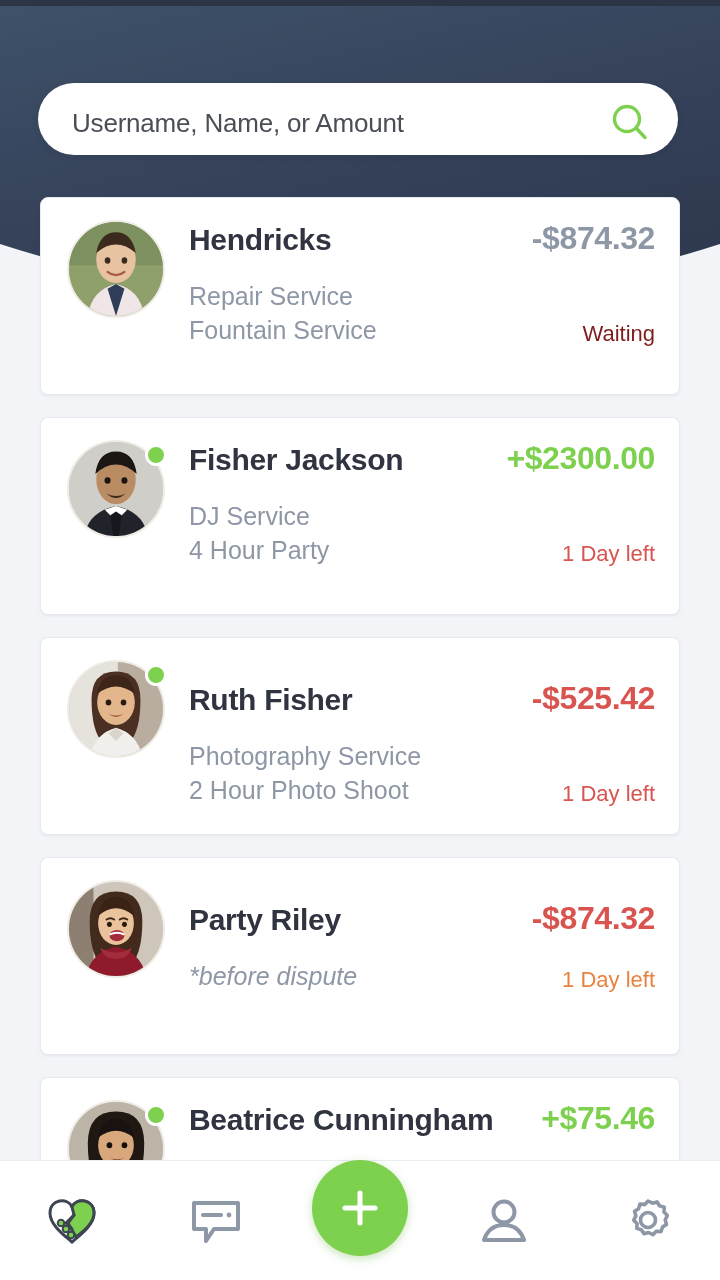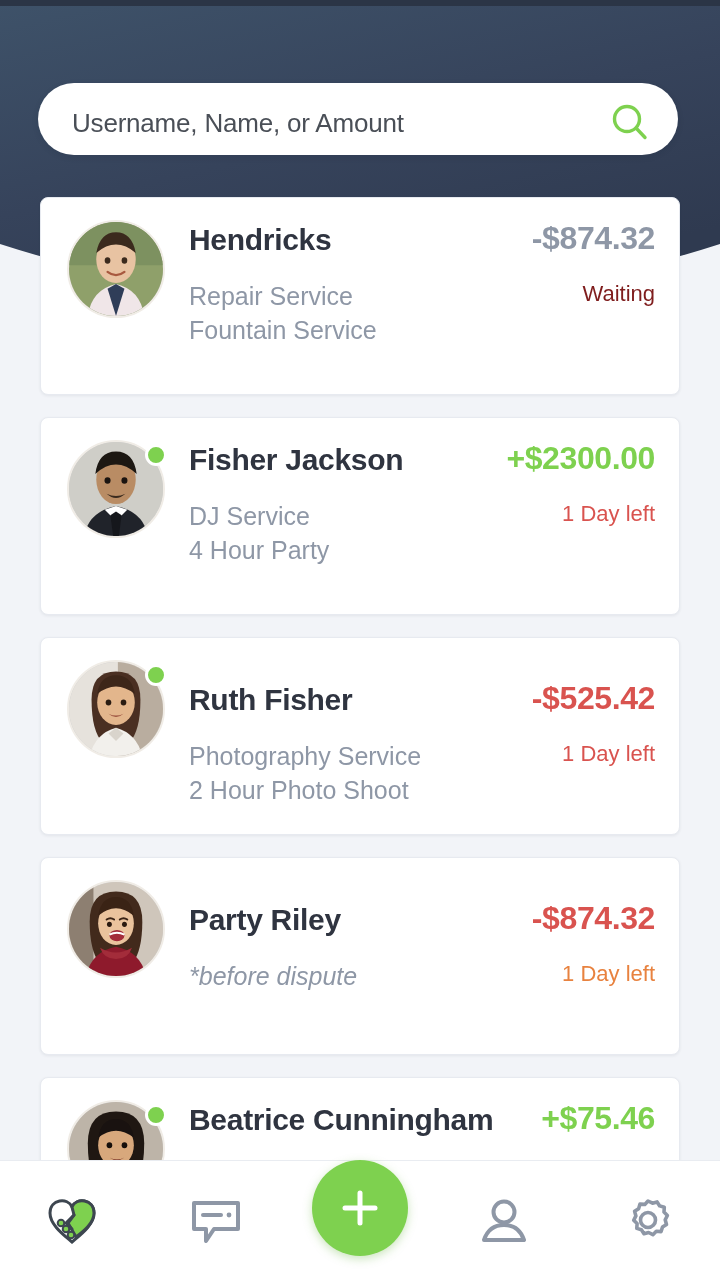--- a/index.html
+++ b/index.html
@@ -133,21 +133,21 @@
     font-weight: bold;
     white-space: nowrap;
     letter-spacing: -0.4px;
   }
   .amount.neutral { color: #8e97a6; }
   .amount.negative { color: #d9534f; margin-top: 20px; }
   .amount.positive { color: #7ed14f; }
 
   .row-secondary {
     display: flex;
-    align-items: flex-start;
+    align-items: flex-end;
     justify-content: space-between;
     gap: 28px;
     margin-top: 22px;
   }
   .service {
     font-size: 25px;
     color: #8e97a6;
     line-height: 1.36;
   }
   .service.italic { font-style: italic; }

